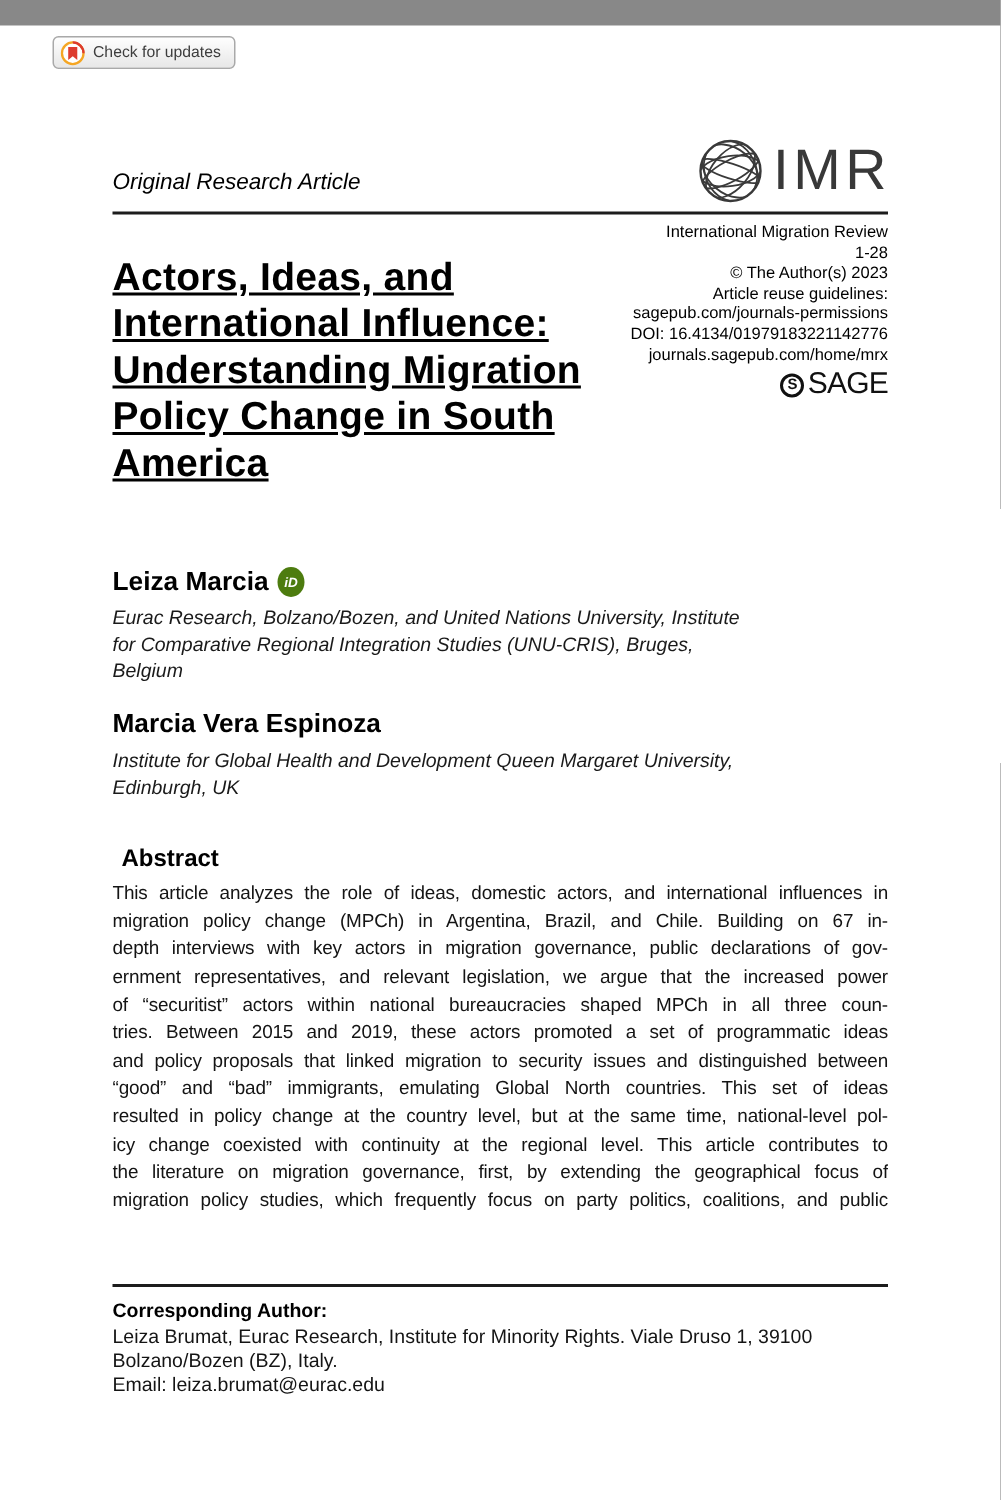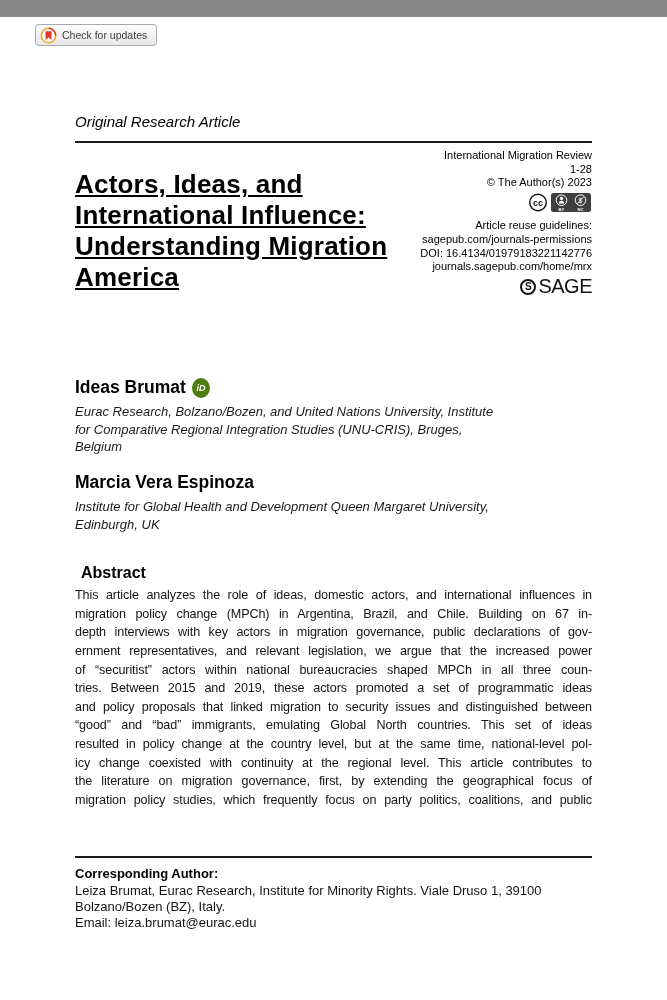--- a/index.html
+++ b/index.html
@@ -121,60 +121,67 @@
         <path d="M9 1.4 a7.6 7.6 0 0 1 7.6 7.6" fill="none" stroke="#DD3B2E" stroke-width="1.6"></path>
         <path d="M5.8 4.6 h6.4 v9.2 l-3.2,-2.7 l-3.2,2.7 z" fill="#DD3B2E"></path>
       </svg>
     </span>
     <span class="label">Check for updates</span>
   </div>
 
   <div class="article-type">Original Research Article</div>
   <div class="rule-top"></div>
 
+  <div class="imr-logo">
+    <span style="display:inline-flex;">
+      <svg width="46" height="46" viewBox="0 0 46 46">
+        <defs>
+            <clipPath id="gc">
+              <circle cx="23" cy="23" r="20"></circle>
+            </clipPath>
+          </defs>
+        <circle cx="23" cy="23" r="20" fill="none" stroke="#3a3a3a" stroke-width="1.6"></circle>
+        <g clip-path="url(#gc)" fill="none" stroke="#3a3a3a" stroke-width="1.2">
+          <ellipse cx="23" cy="23" rx="21" ry="7" transform="rotate(-28 23 23)"></ellipse>
+          <ellipse cx="23" cy="23" rx="21" ry="12" transform="rotate(-50 23 23)"></ellipse>
+          <ellipse cx="23" cy="23" rx="21" ry="5" transform="rotate(18 23 23)"></ellipse>
+          <ellipse cx="23" cy="23" rx="21" ry="15" transform="rotate(40 23 23)"></ellipse>
+          <ellipse cx="23" cy="23" rx="21" ry="10" transform="rotate(-8 23 23)"></ellipse>
+          <ellipse cx="23" cy="23" rx="21" ry="17" transform="rotate(65 23 23)"></ellipse>
+        </g>
+      </svg>
+    </span>
+    <span class="imr-text">IMR</span>
+  </div>
 
   <div class="meta">
     <div>International Migration Review</div>
     <div>1-28</div>
     <div>© The Author(s) 2023</div>
-    <div class="cc-row">
-      <svg width="64" height="21" viewBox="0 0 64 21">
-        <circle cx="10" cy="10.5" r="8.3" fill="#fff" stroke="#111" stroke-width="1.4"></circle>
-        <text x="10" y="13.6" text-anchor="middle" font-size="9" font-weight="bold" font-family="Liberation Sans, sans-serif" fill="#111">cc</text>
-        <rect x="23" y="1" width="40" height="19" rx="2.5" fill="#3F3F41"></rect>
-        <circle cx="33.5" cy="8.2" r="5.3" fill="none" stroke="#fff" stroke-width="1"></circle>
-        <circle cx="33.5" cy="6.4" r="1.7" fill="#fff"></circle>
-        <path d="M30.8 11.5 a2.7 2.7 0 0 1 5.4 0 z" fill="#fff"></path>
-        <text x="33.5" y="18.6" text-anchor="middle" font-size="4.2" font-weight="bold" font-family="Liberation Sans, sans-serif" fill="#fff">BY</text>
-        <circle cx="52.5" cy="8.2" r="5.3" fill="none" stroke="#fff" stroke-width="1"></circle>
-        <text x="52.5" y="10.6" text-anchor="middle" font-size="7" font-family="Liberation Sans, sans-serif" fill="#fff">$</text>
-        <line x1="49.3" y1="11.7" x2="55.7" y2="4.7" stroke="#fff" stroke-width="0.9"></line>
-        <text x="52.5" y="18.6" text-anchor="middle" font-size="4.2" font-weight="bold" font-family="Liberation Sans, sans-serif" fill="#fff">NC</text>
-      </svg>
-    </div>
     <div>Article reuse guidelines:</div>
     <div>sagepub.com/journals-permissions</div>
     <div>DOI: 16.4134/01979183221142776</div>
     <div>journals.sagepub.com/home/mrx</div>
     <div class="sage-logo">
       <span class="sage-s">S</span>
       <span class="sage-text">SAGE</span>
     </div>
   </div>
 
   <div class="title">
     <div>Actors, Ideas, and</div>
     <div>International Influence:</div>
     <div>Understanding Migration</div>
+    <div>Policy Change in South</div>
     <div>America</div>
   </div>
 
   <div class="author-block1">
     <div class="author-name-row">
-      <span class="author-name">Ideas Brumat</span>
+      <span class="author-name">Leiza Marcia</span>
       <span class="orcid">iD</span>
     </div>
     <div class="affiliation">Eurac Research, Bolzano/Bozen, and United Nations University, Institute for Comparative Regional Integration Studies (UNU-CRIS), Bruges, Belgium</div>
   </div>
 
   <div class="author-block2">
     <div class="author-name-row">
       <span class="author-name">Marcia Vera Espinoza</span>
     </div>
     <div class="affiliation">Institute for Global Health and Development Queen Margaret University, Edinburgh, UK</div>

